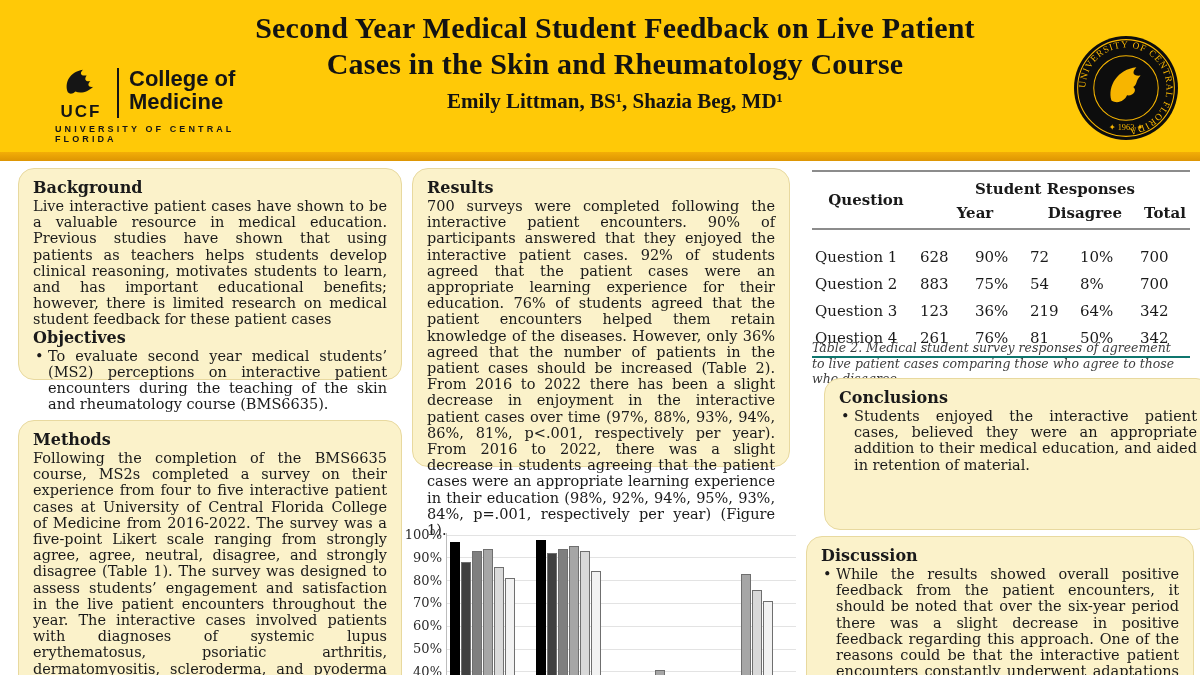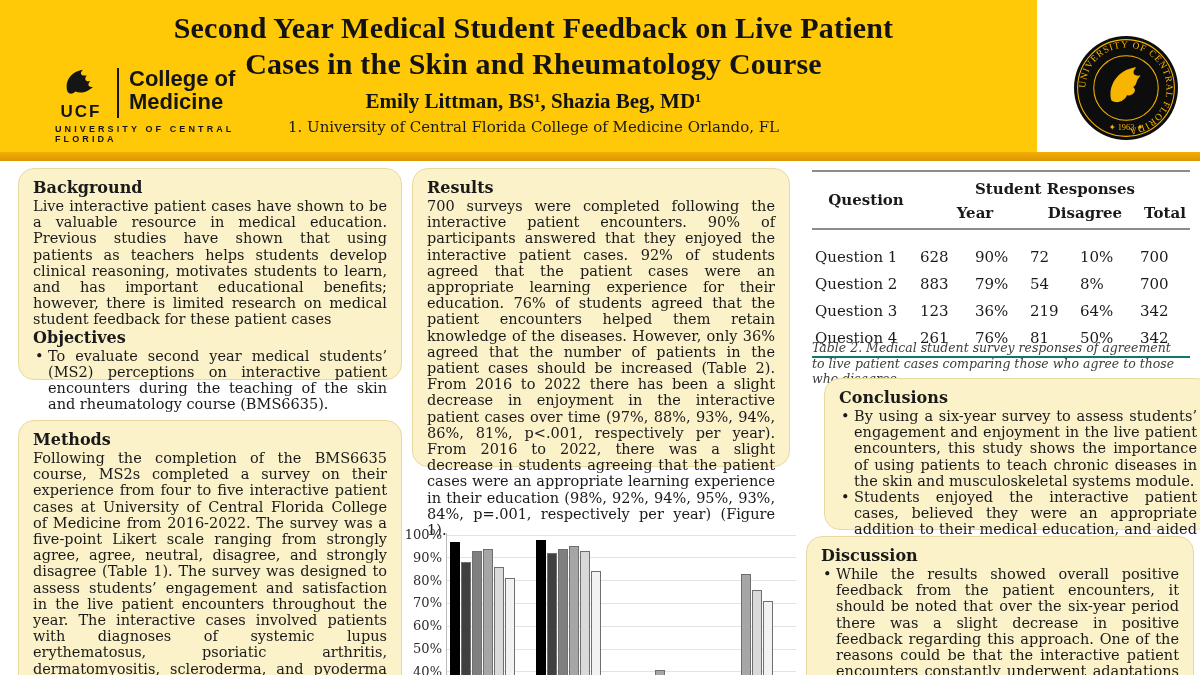--- a/index.html
+++ b/index.html
@@ -1,19 +1,19 @@
 <!DOCTYPE html>
 <html><head>
 <meta charset="utf-8">
 <style>
   html,body{margin:0;padding:0;background:#ffffff;}
   .poster{position:relative;width:1200px;height:675px;overflow:hidden;background:#ffffff;
           font-family:"DejaVu Serif","Liberation Serif",serif;color:#1a1a1a;}
   
-  .header{position:absolute;left:0;top:0;width:1037px;height:152px;background:#FFC907;}
+  .header{position:absolute;left:0;top:0;width:1200px;height:152px;background:#FFC907;}
   .header-edge{position:absolute;left:0;top:152px;width:1200px;height:9px;
                background:linear-gradient(180deg,#F3AE06,#DD9503);}
   .head-center{position:absolute;left:165px;right:135px;top:10px;text-align:center;}
   .poster-title{font-family:"Liberation Serif","DejaVu Serif",serif;font-weight:bold;
                 font-size:30px;line-height:36px;color:#131313;letter-spacing:.2px;}
   .authors{font-family:"Liberation Serif","DejaVu Serif",serif;font-weight:bold;
            font-size:21px;margin-top:7px;color:#131313;}
   .affiliation{font-size:15px;margin-top:4px;color:#1a1a1a;}
   
   .ucf-logo{position:absolute;left:55px;top:66px;display:flex;align-items:flex-start;
@@ -68,21 +68,20 @@
 
 <div class="poster">
 
   <div class="header">
     <div class="head-center">
       <div class="poster-title">
         <div>Second Year Medical Student Feedback on Live Patient</div>
         <div>Cases in the Skin and Rheumatology Course</div>
       </div>
       <div class="authors">Emily Littman, BS¹, Shazia Beg, MD¹</div>
-      <div class="affiliation">1. University of Central Florida College of Medicine Orlando, FL</div>
     </div>
 
     <div class="ucf-logo">
       <div class="ucf-left">
         <span>
           <svg width="40" height="32" viewBox="0 0 40 34" aria-hidden="true">
             <path d="M6,28 C2,18 8,6 22,4 C18,8 20,11 26,10 C23,14 25,17 30,16 C26,20 28,23 33,22 C28,27 20,30 14,27 C11,30 8,30 6,28 Z" fill="#151515"></path>
           </svg>
         </span>
         <div class="ucf-acronym">UCF</div>
@@ -177,21 +176,21 @@
         <div class="td td-q">Question 1</div>
         <div class="td">628</div>
         <div class="td">90%</div>
         <div class="td">72</div>
         <div class="td">10%</div>
         <div class="td">700</div>
       </div>
       <div class="tbl-grid">
         <div class="td td-q">Question 2</div>
         <div class="td">883</div>
-        <div class="td">79%</div>
+        <div class="td">75%</div>
         <div class="td">54</div>
         <div class="td">8%</div>
         <div class="td">700</div>
       </div>
       <div class="tbl-grid">
         <div class="td td-q">Question 3</div>
         <div class="td">123</div>
         <div class="td">36%</div>
         <div class="td">219</div>
         <div class="td">64%</div>
@@ -204,21 +203,20 @@
         <div class="td">81</div>
         <div class="td">50%</div>
         <div class="td">342</div>
       </div>
     </div>
   </div>
   <div class="tbl-caption">Table 2. Medical student survey responses of agreement to live patient cases comparing those who agree to those who disagree</div>
 
   <div class="box box-conclusions">
     <div class="h">Conclusions</div>
-    <div class="bullet">By using a six-year survey to assess students’ engagement and enjoyment in the live patient encounters, this study shows the importance of using patients to teach chronic diseases in the skin and musculoskeletal systems module.</div>
     <div class="bullet">Students enjoyed the interactive patient cases, believed they were an appropriate addition to their medical education, and aided in retention of material.</div>
   </div>
 
   <div class="box box-discussion">
     <div class="h">Discussion</div>
     <div class="bullet">While the results showed overall positive feedback from the patient encounters, it should be noted that over the six-year period there was a slight decrease in positive feedback regarding this approach. One of the reasons could be that the interactive patient encounters constantly underwent adaptations by course coordinators over the years, with some years using patients teaching small groups of students and others having one patient teaching to a larger</div>
   </div>
 
 </div>
 

